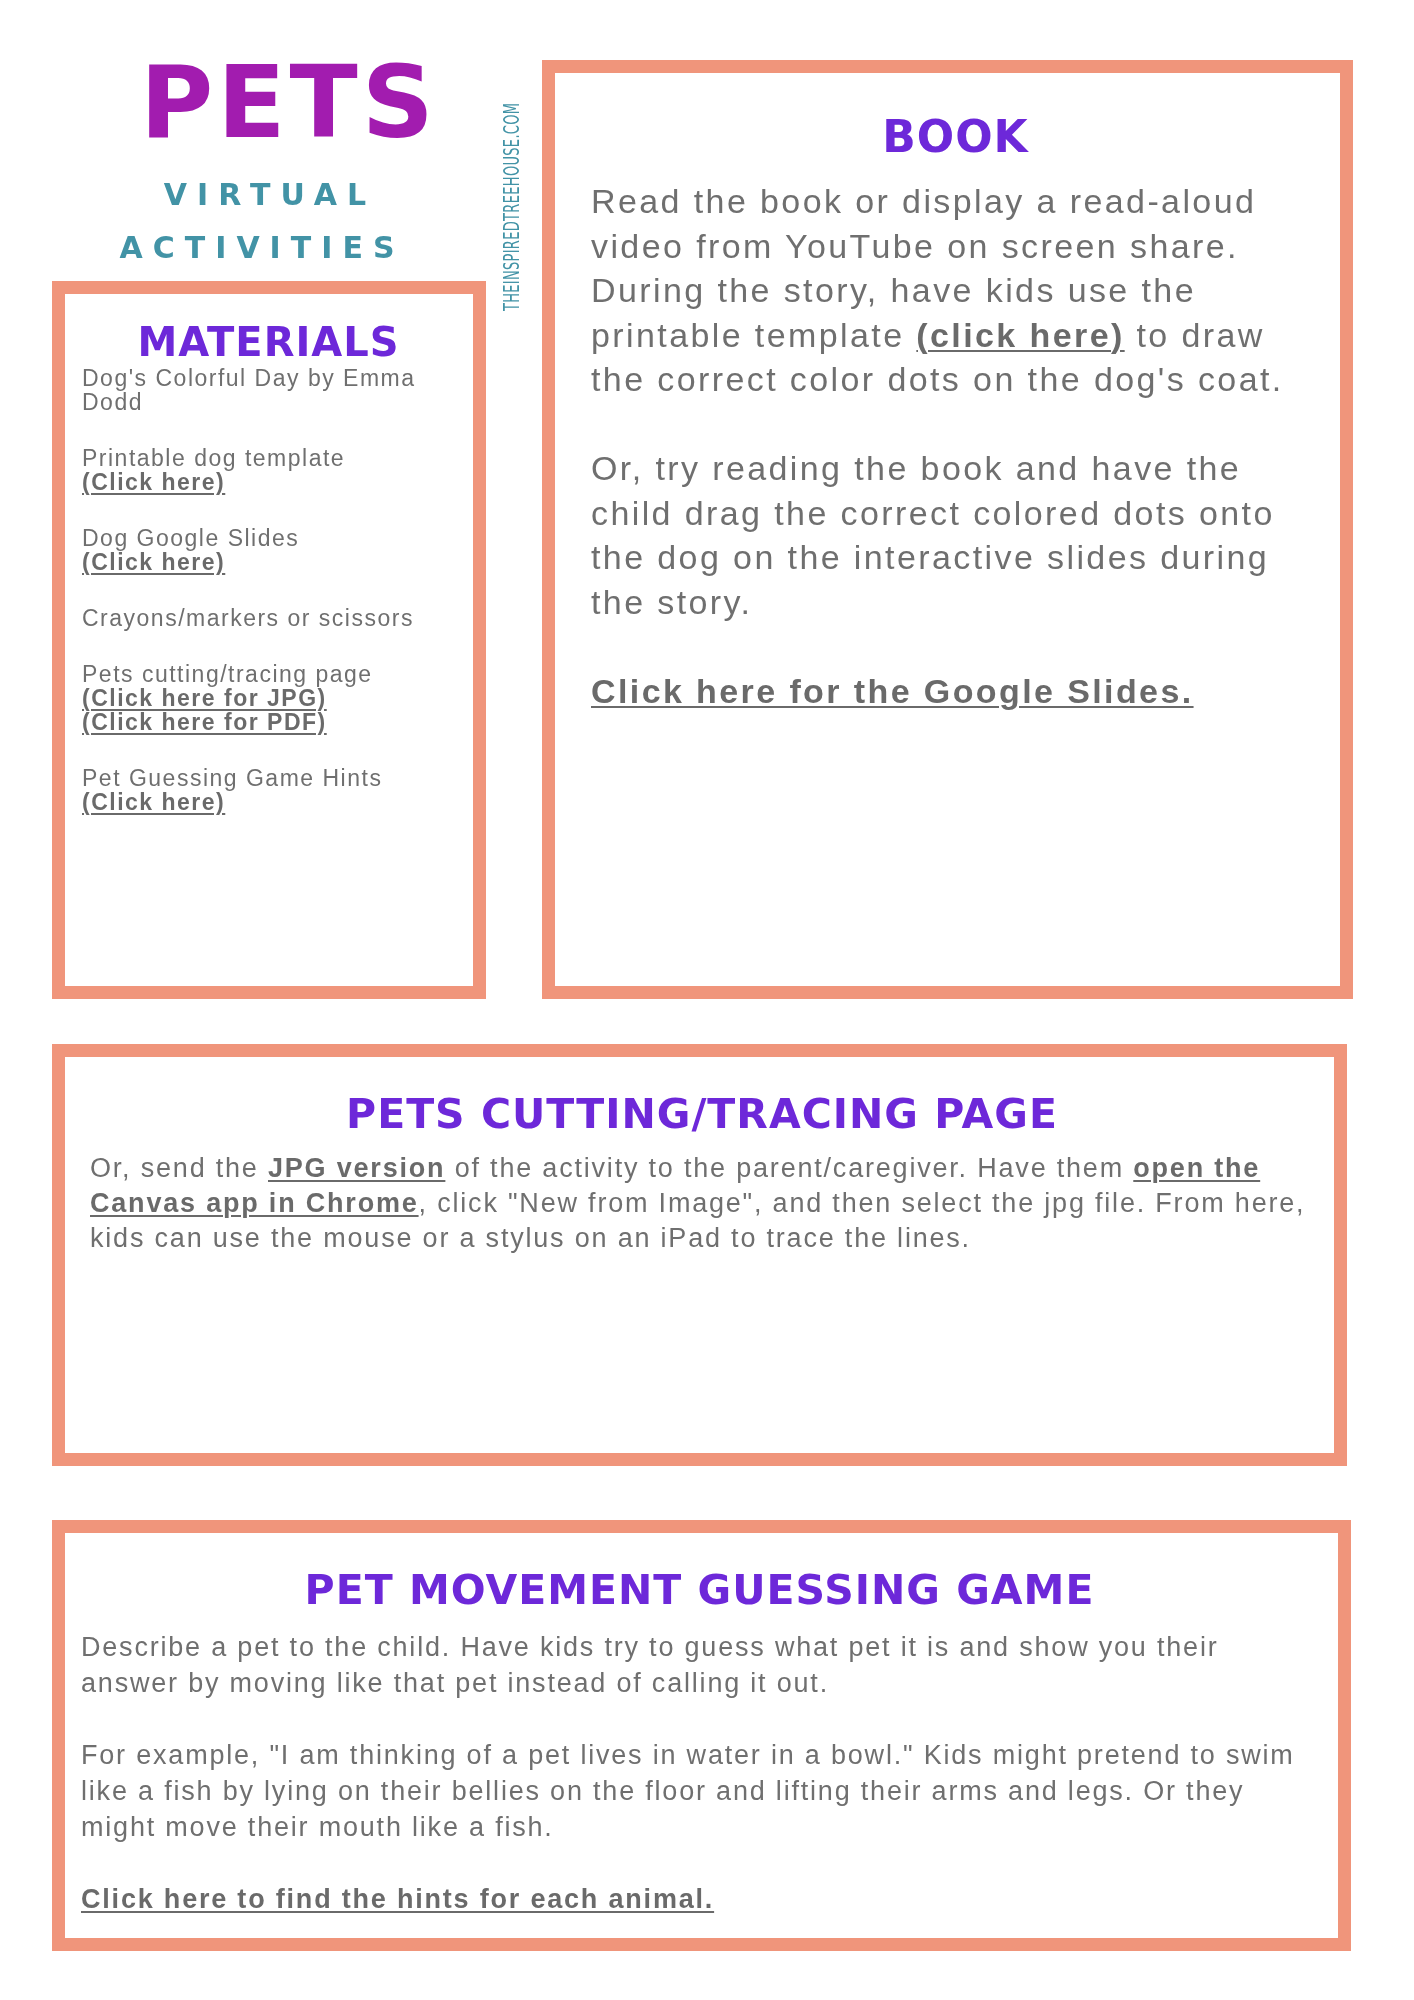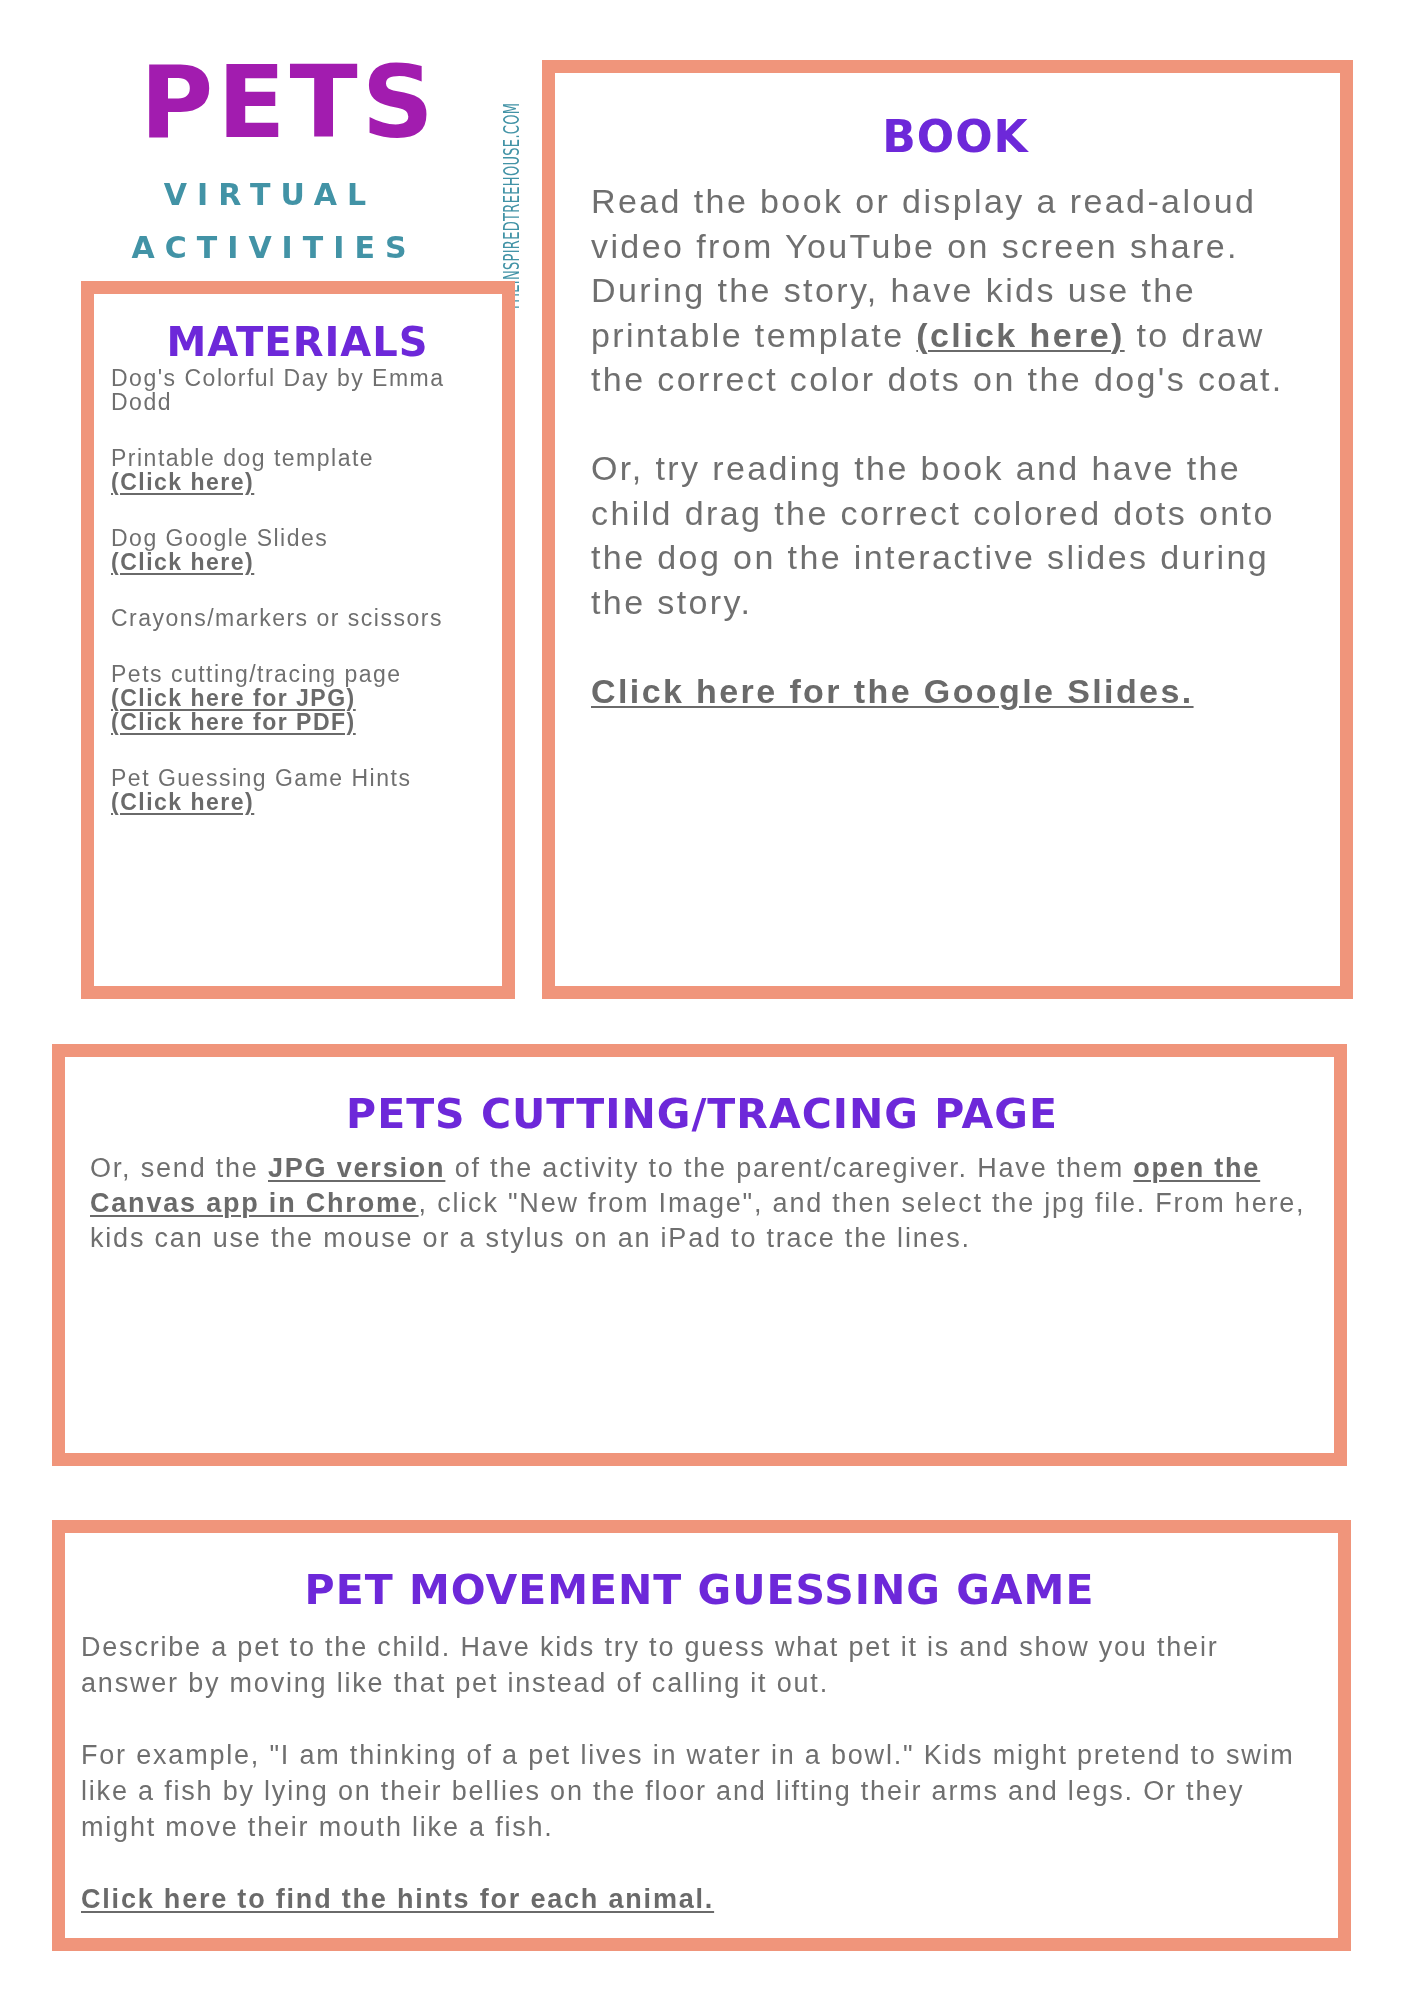--- a/index.html
+++ b/index.html
@@ -66,21 +66,21 @@
       text-align: center;
       font-family: "DejaVu Sans", sans-serif;
       font-weight: bold;
       font-size: 30px;
       line-height: 36px;
       color: #4293a6;
       letter-spacing: 10px;
       margin: 0;
     }
     #title-virtual { top: 177px; }
-    #title-activities { top: 230px; left: 124px; }
+    #title-activities { top: 230px; left: 112px; }
 
     
     #site-url {
       position: absolute;
       left: 512px;
       top: 222px;
       width: 306px;
       height: 24px;
       margin-left: -153px;
       margin-top: -12px;
@@ -93,21 +93,20 @@
       text-align: center;
       transform-origin: 50% 50%;
       white-space: nowrap;
     }
     #site-url span { display: inline-block; transform: scaleX(0.62); transform-origin: 50% 50%; }
 
     
     #materials-box {
       left: 52px; top: 281px; width: 434px; height: 718px;
       padding: 24px 18px 0 17px;
-      margin-left: 29px;
     }
     #materials-box .hdr {
       font-size: 40px;
       line-height: 48px;
       margin: 0 0 0 0;
       padding-top: 0;
     }
     .mat-item {
       font-size: 23px;
       line-height: 24px;

